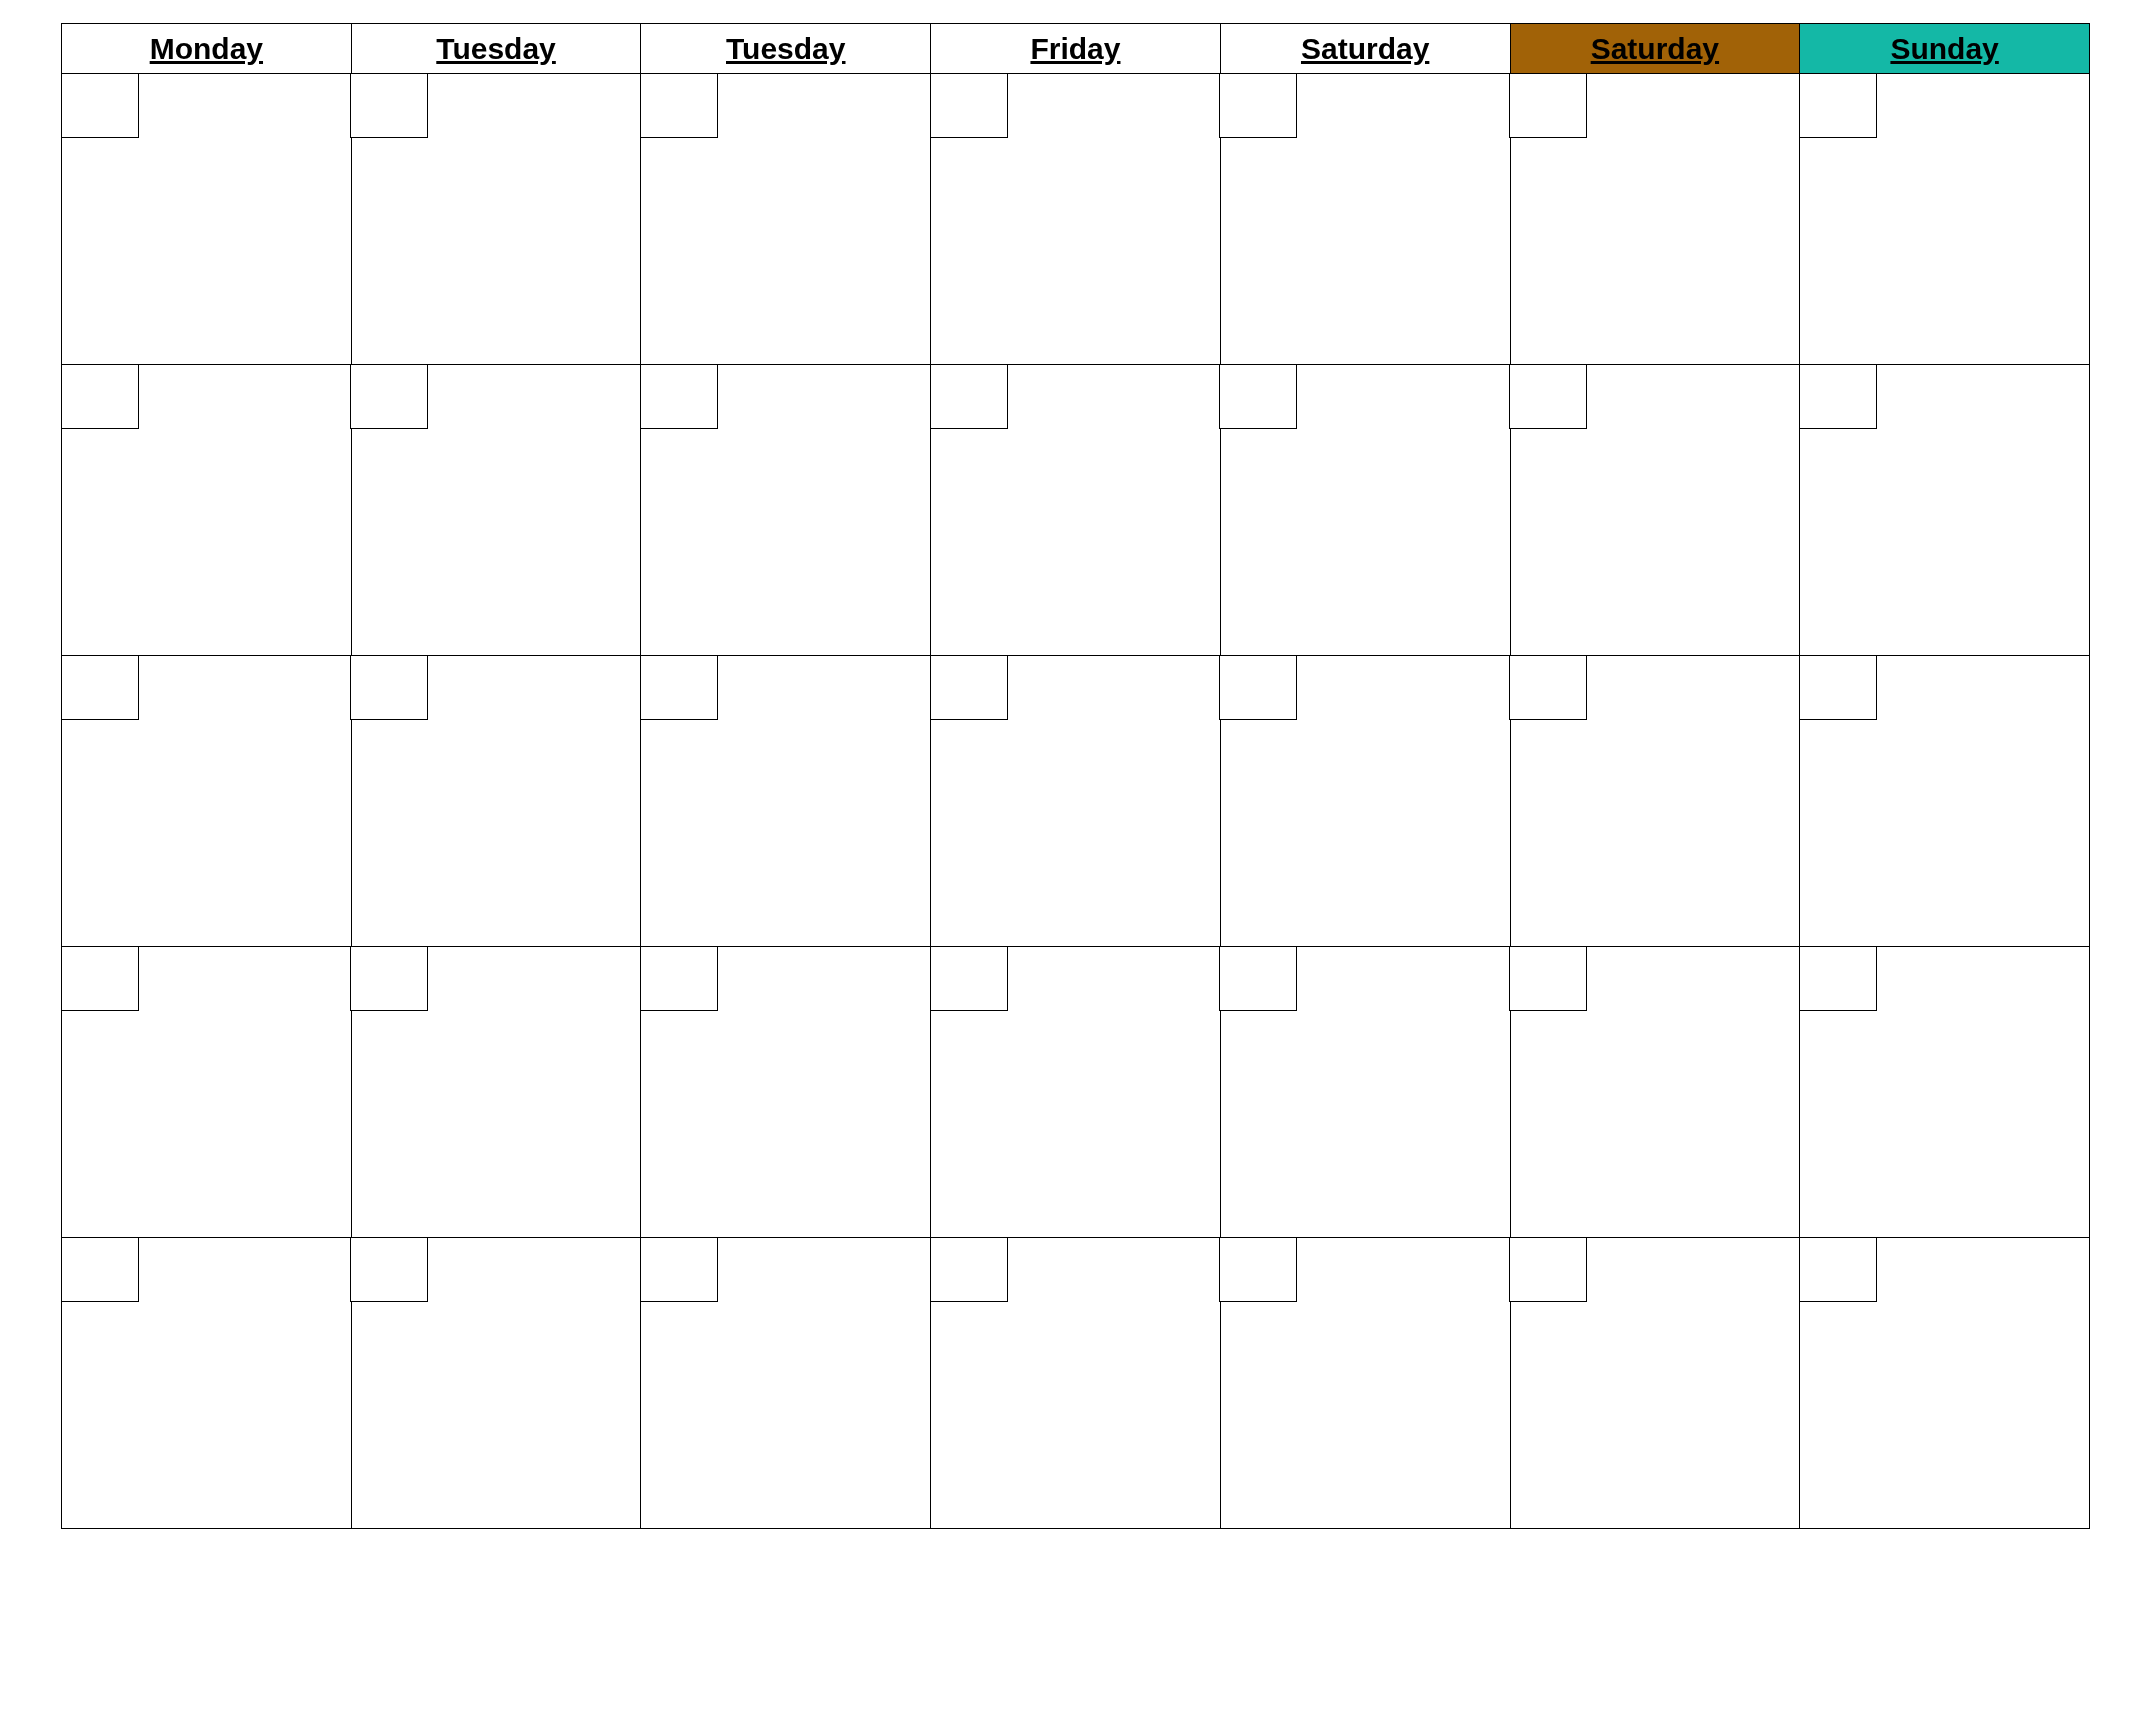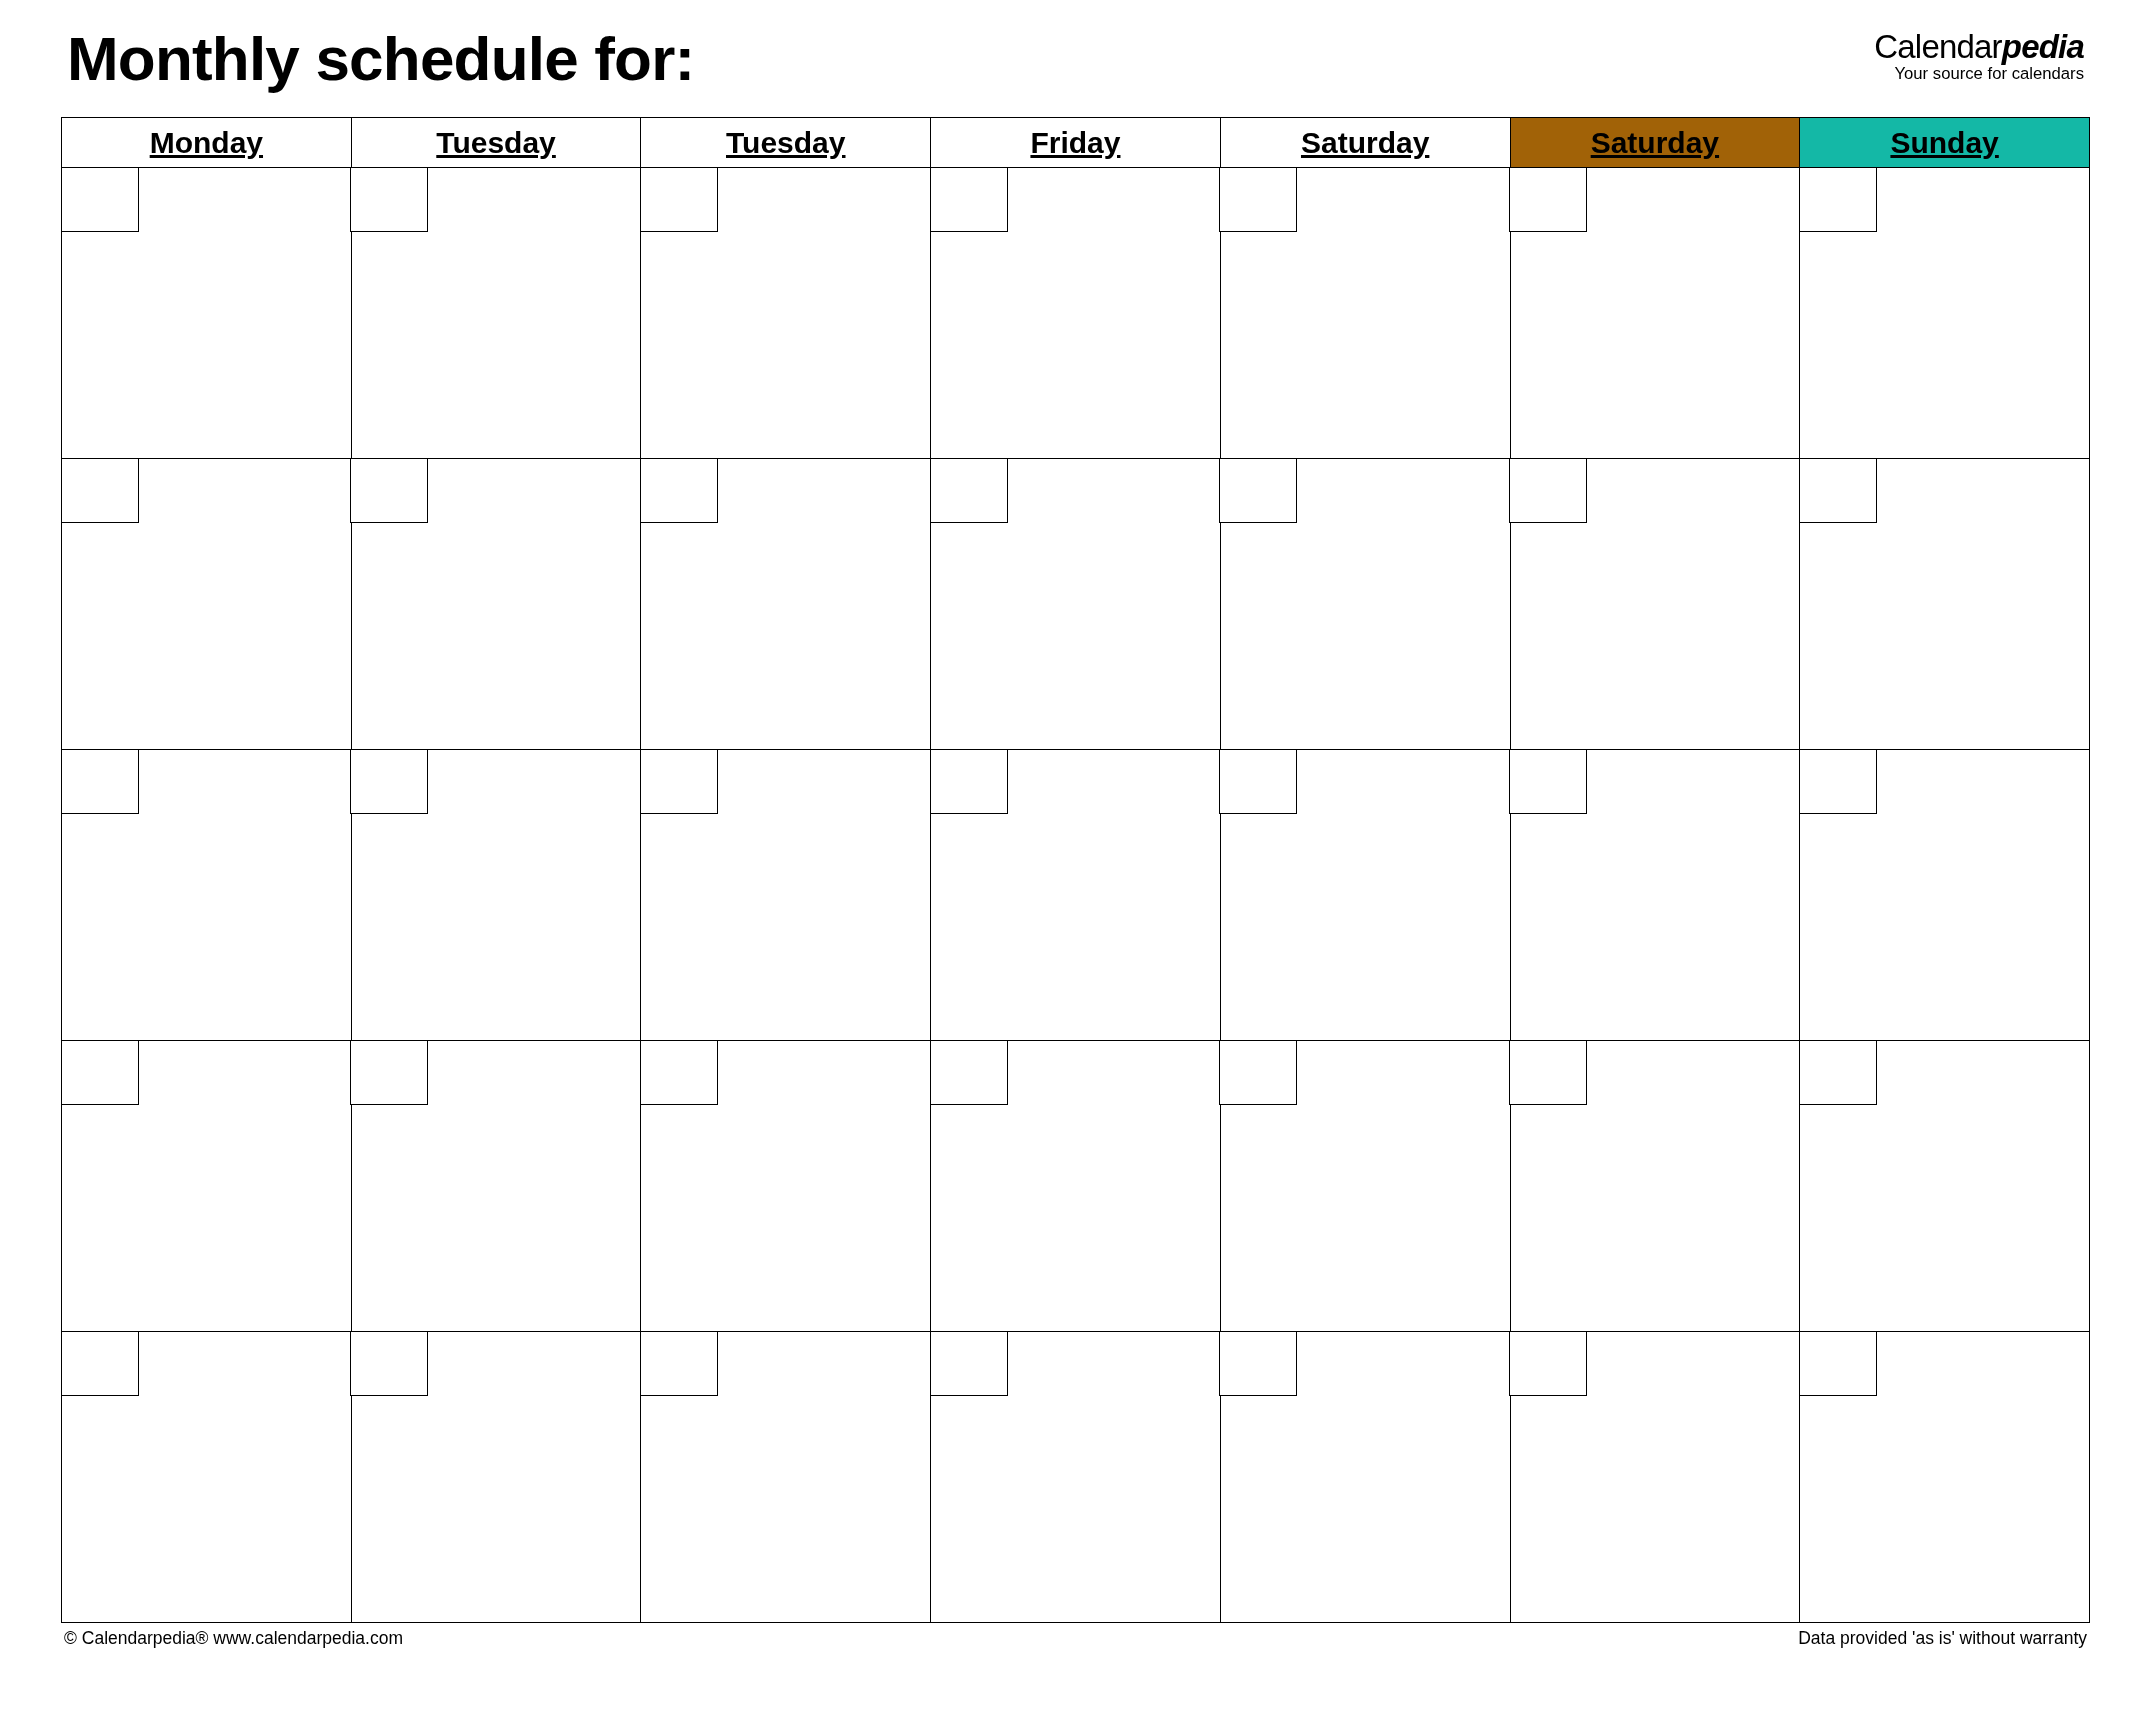--- a/index.html
+++ b/index.html
@@ -86,29 +86,20 @@
     justify-content: space-between;
     font-size: 17.5px;
     padding: 4.6px 3px 0 3px;
   }
 </style>
 </head>
 <body>
 
 <div class="page">
 
-  <div class="header">
-    <div class="title">Monthly schedule for:</div>
-    <div class="brand">
-      <div class="brand-name">
-        <span>Calendar</span><span class="pedia">pedia</span>
-      </div>
-      <div class="brand-tagline">Your source for calendars</div>
-    </div>
-  </div>
 
   <table class="calendar">
     <thead>
       <tr>
         <th>Monday</th>
         <th>Tuesday</th>
         <th>Tuesday</th>
         <th>Friday</th>
         <th>Saturday</th>
         <th class="sat">Saturday</th>
@@ -227,19 +218,15 @@
         <td>
             <div class="date-box"></div>
           </td>
         <td>
             <div class="date-box"></div>
           </td>
       </tr>
     </tbody>
   </table>
 
-  <div class="footer">
-    <div>© Calendarpedia®   www.calendarpedia.com</div>
-    <div>Data provided 'as is' without warranty</div>
-  </div>
 
 </div>
 
 
 </body></html>

